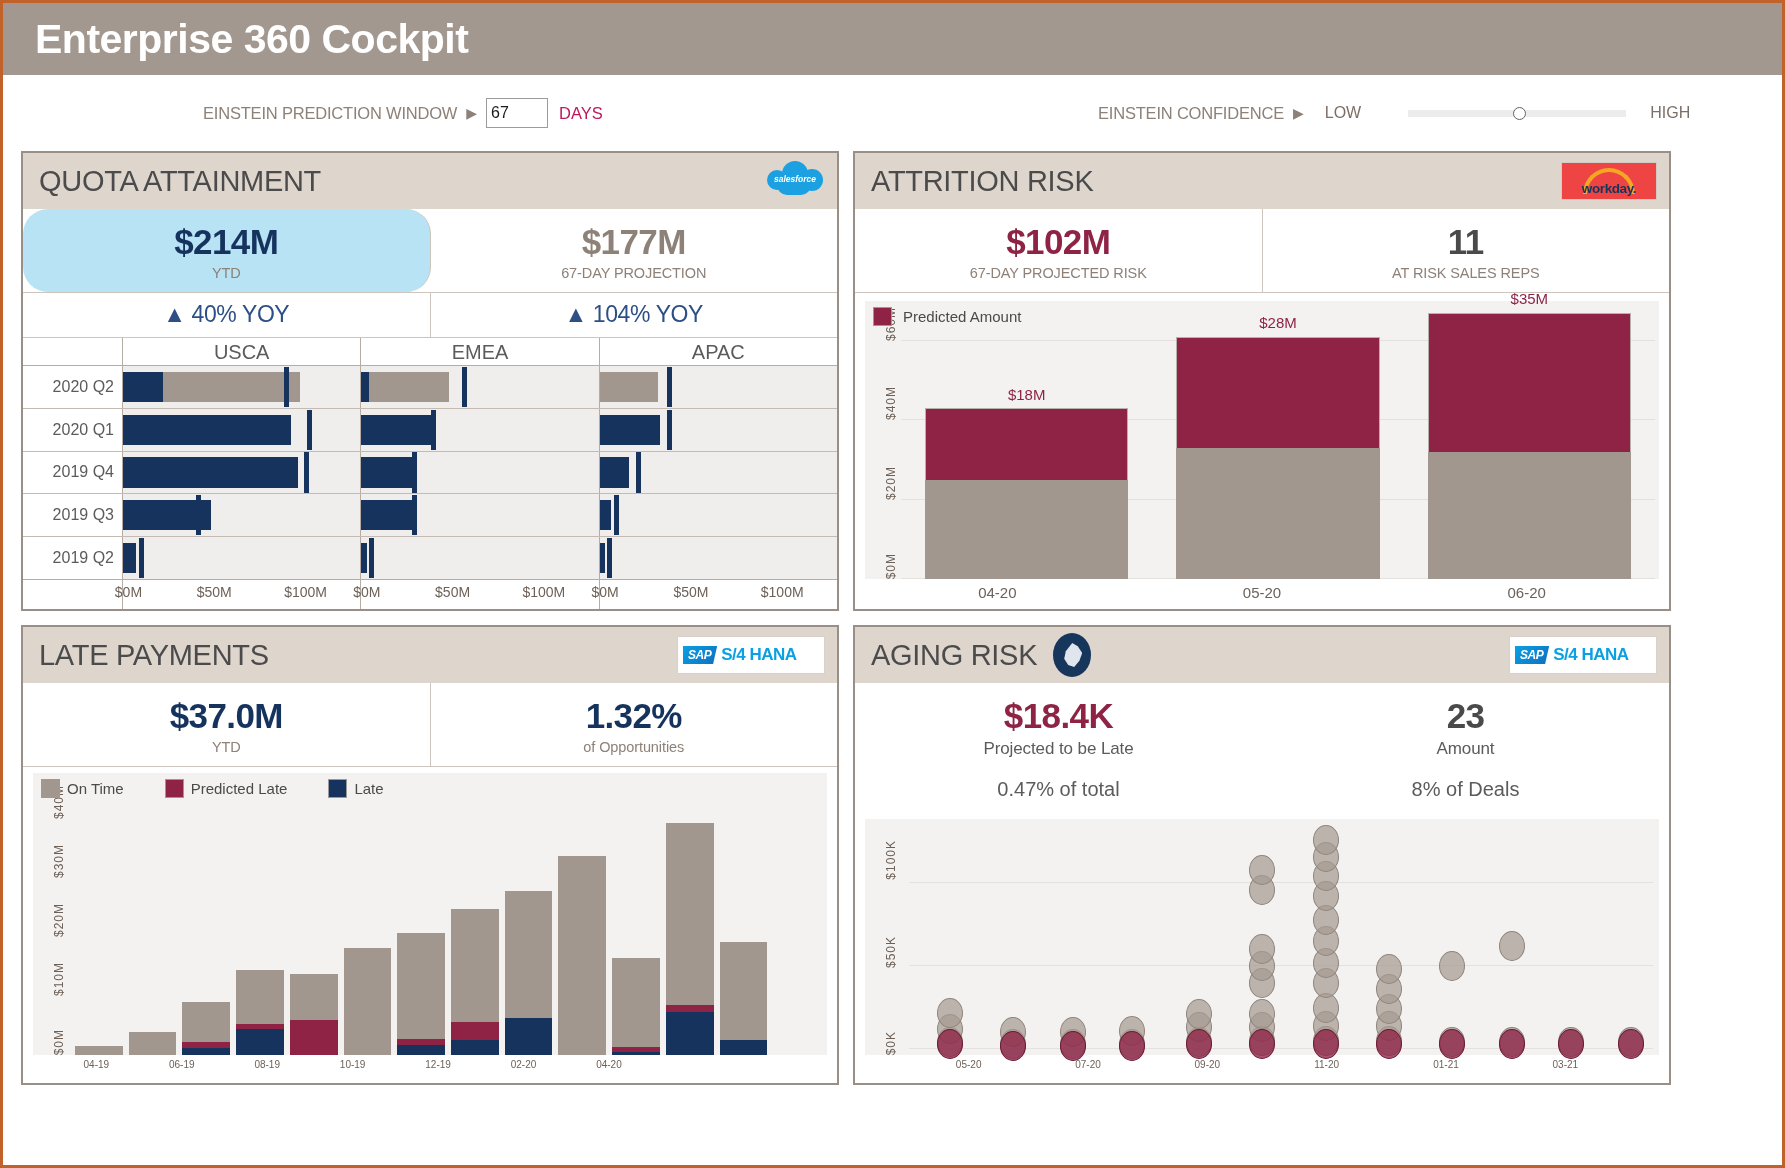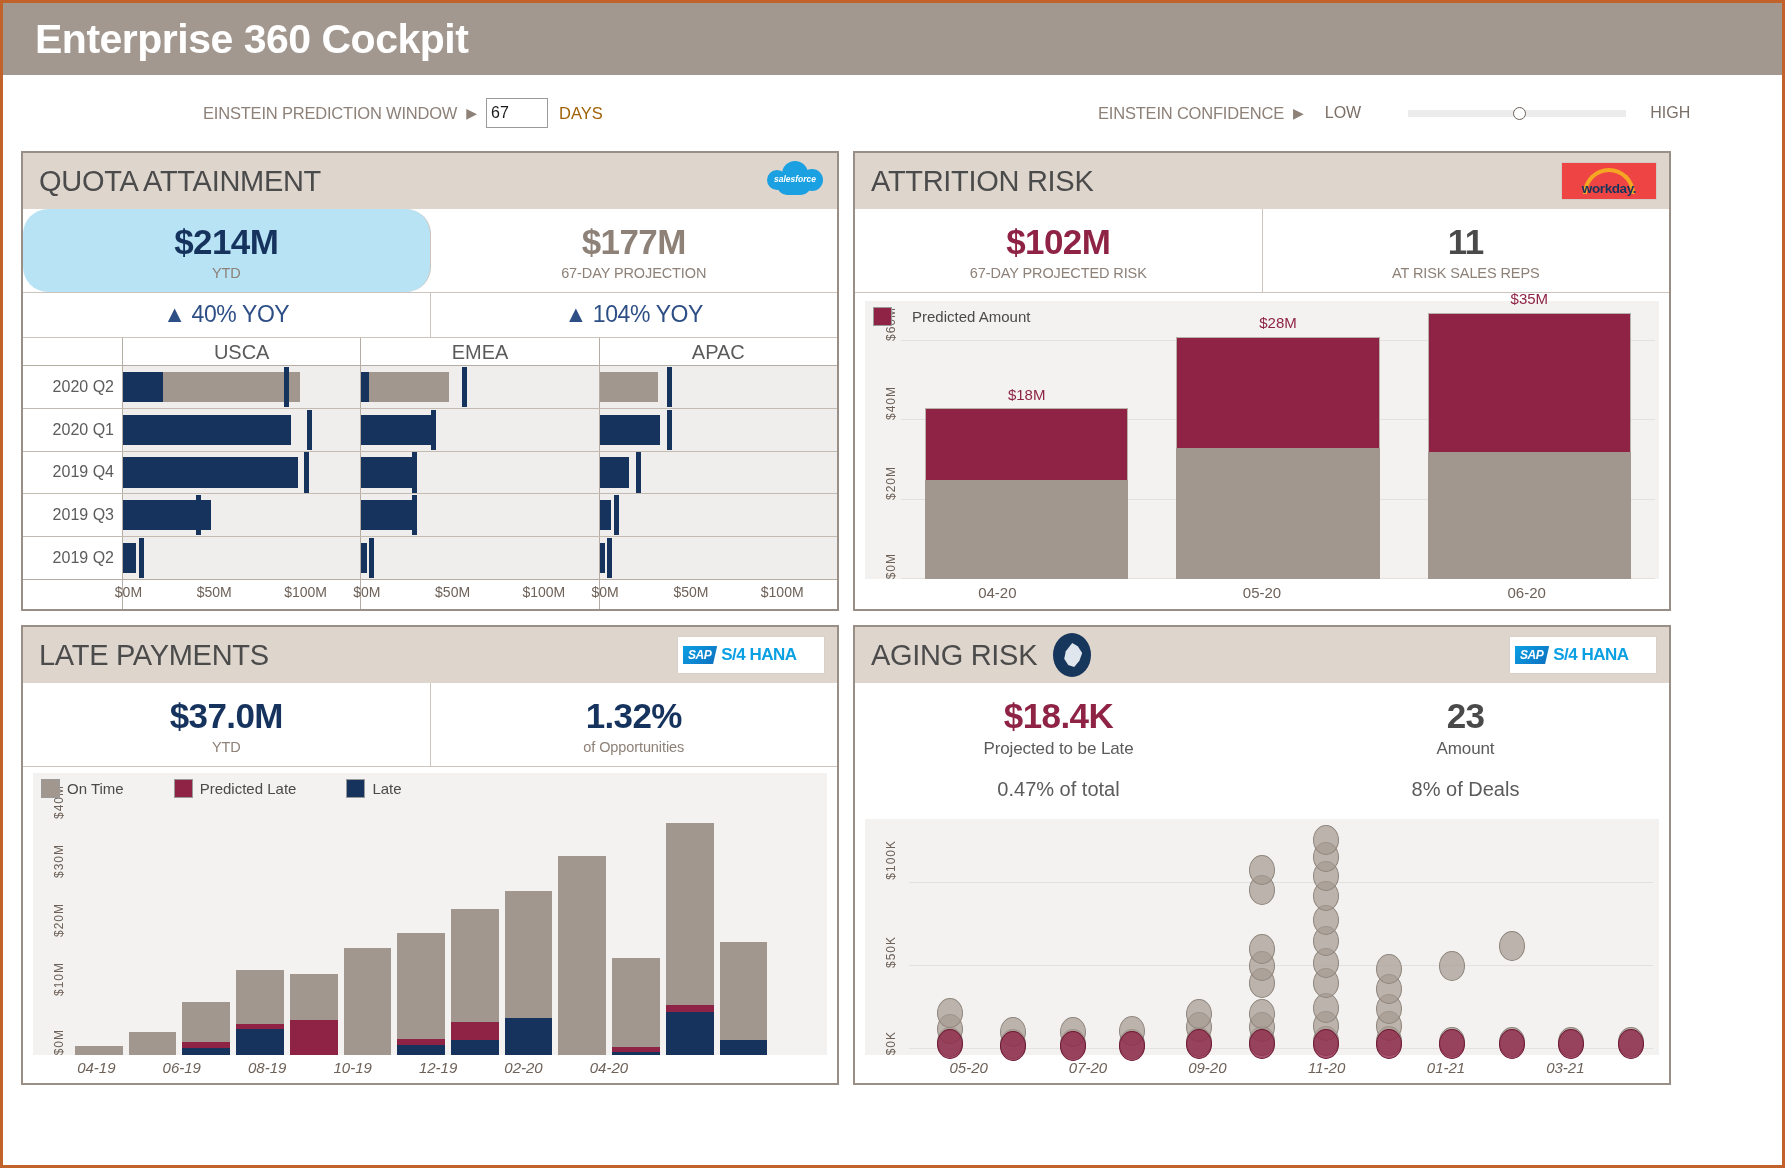--- a/index.html
+++ b/index.html
@@ -36,21 +36,21 @@
   .ctl-label {
     font-size:16.5px; color:#8d8178; letter-spacing:-0.2px;
     white-space:nowrap;
   }
   .ctl-arrow { color:#8d8178; font-size:14px; margin:0 9px; }
   .ctl-input {
     width:62px; height:30px; border:1px solid #9b9b9b; background:#fff;
     font-size:16px; color:#1a1a1a; font-family:"Liberation Sans",sans-serif;
     padding:0 4px; line-height:28px;
   }
-  .ctl-unit { font-size:16.5px; color:#a16207; margin-left:11px; }
+  .ctl-unit { font-size:16.5px; color:#be185d; margin-left:11px; }
   .ctl-low { font-size:16px; color:#7b6f66; margin-left:12px; }
   .slider-wrap {
     width:218px; height:18px; position:relative; margin-left:47px;
     display:flex; align-items:center;
   }
   .slider-track { width:100%; height:7px; background:#ececec; }
   .slider-knob {
     position:absolute; left:48%; width:13px; height:13px;
     border-radius:50%; border:1.5px solid #6d6158; background:#fff;
   }
@@ -171,21 +171,21 @@
   .bullet-axis { height:30px; display:flex; border-top:1px solid #b5aca4; }
   .ba-corner { width:100px; border-right:1px solid #b5aca4; }
   .ba-cell { flex:1; position:relative; border-right:1px solid #b5aca4; }
   .ba-cell:last-child { border-right:none; }
   .ba-tick { position:absolute; top:4px; font-size:14px; color:#6d6158;
              transform:translateX(-50%); white-space:nowrap; }
   
   .chart-area { flex:1; position:relative; background:#f3f2f0;
                 margin:8px 10px 0 10px; }
   .legend { position:absolute; top:6px; left:8px; display:flex;
-            align-items:center; gap:20px; z-index:6; }
+            align-items:center; gap:11px; z-index:6; }
   .legend-chip { width:19px; height:19px; border:1px solid #9a9a9a; }
   .legend-txt { font-size:15px; color:#4a4a4a; }
   .legend-item { display:flex; align-items:center; gap:7px;
                  margin-right:30px; }
   .yaxis { position:absolute; left:0; top:0; bottom:0; width:36px; }
   .ytick { position:absolute; right:3px; font-size:12px; color:#6d6158;
            writing-mode:vertical-rl; transform:rotate(180deg);
            letter-spacing:1px; }
   .plot { position:absolute; left:36px; right:4px; top:0; bottom:0; }
   .gridline { position:absolute; left:0; right:0; height:1px;
@@ -209,22 +209,22 @@
               margin:6px 10px 0 10px; }
   .lp-cols { position:absolute; left:42px; right:6px; top:34px; bottom:0;
              display:flex; align-items:flex-end; gap:6px; }
   .lp-col { flex:1; position:relative; height:100%;
             display:flex; flex-direction:column; justify-content:flex-end; }
   .lp-seg { width:100%; }
   .lp-ontime { background:#a2978e; }
   .lp-pred { background:#8e2346; }
   .lp-late { background:#16335e; }
   .lp-xaxis { height:28px; position:relative; margin:0 10px; }
-  .lp-xtick { position:absolute; font-size:15px; color:#6d6158;
-              transform:translateX(-50%); top:4px;font-style:italic; }
+  .lp-xtick { position:absolute; font-size:10px; color:#6d6158;
+              transform:translateX(-50%); top:4px; }
   
   .ag-chart { flex:1; position:relative; background:#f3f2f0;
               margin:6px 10px 0 10px; }
   .ag-plot { position:absolute; left:44px; right:6px; top:6px; bottom:6px; }
   .dot { position:absolute; width:26px; height:30px; border-radius:50%;
          background:rgba(166,155,146,0.72); border:1px solid #8e857d;
          transform:translate(-50%,50%); }
   .dot.mar { background:rgba(142,35,70,0.78); border-color:#6e1a35; }
   .ag-xaxis { height:28px; position:relative; margin:0 10px; }
 </style>

